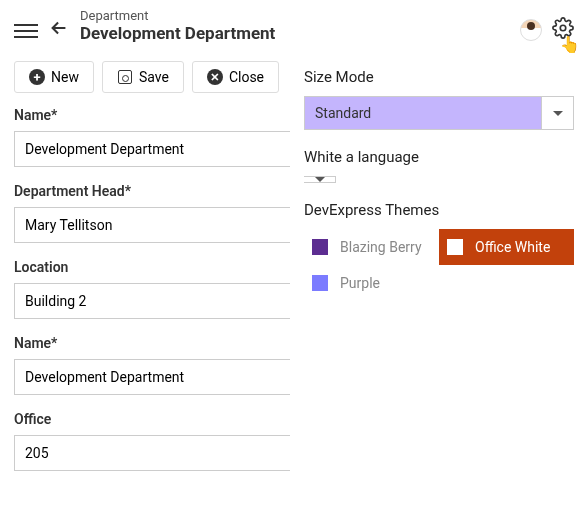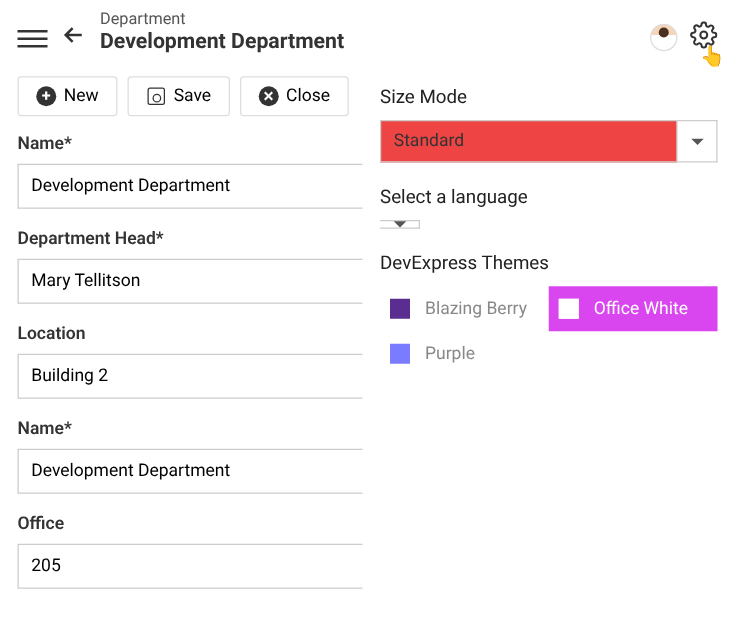--- a/index.html
+++ b/index.html
@@ -23,27 +23,27 @@
 .x-circle{width:16px;height:16px;border-radius:50%;background:#333;color:#fff;display:flex;align-items:center;justify-content:center;font-size:11px;font-weight:700;line-height:1}
 .disk{width:14px;height:14px;border:1.5px solid #333;border-radius:2px;position:relative}
 .disk:after{content:"";position:absolute;left:3px;top:4px;width:5px;height:5px;border:1.5px solid #333;border-radius:50%}
 .form{padding:4px 14px}
 .field{margin-bottom:16px}
 .field label{display:block;font-size:14px;font-weight:600;margin-bottom:8px;color:#333}
 .field input{width:100%;padding:9px 10px;border:1px solid #ccc;font-size:14px;background:#fff}
 .panel{position:absolute;top:54px;right:0;width:298px;height:454px;background:#fff;padding:14px}
 .panel-title{font-size:15px;font-weight:400;margin-bottom:10px;color:#222}
 .dropdown{display:flex;margin-bottom:18px}
-.dd-val{flex:1;background:#ef4444;border:1px solid #ccc;padding:8px 10px;font-size:14px}
+.dd-val{flex:1;background:#c4b5fd;border:1px solid #ccc;padding:8px 10px;font-size:14px}
 .dd-btn{width:32px;background:#fff;border:1px solid #ccc;border-left:none;display:flex;align-items:center;justify-content:center;cursor:pointer}
 .dd-btn:after{content:"";border-left:5px solid transparent;border-right:5px solid transparent;border-top:5px solid #555}
 .theme-grid{display:flex;flex-wrap:wrap}
 .theme{width:50%;display:flex;align-items:flex-end;gap:12px;padding:10px 8px;font-size:14px;cursor:pointer;color:#888}
 .theme .sw{width:16px;height:16px;flex-shrink:0}
-.theme.selected{background:#d946ef;color:#fff}
+.theme.selected{background:#c2410c;color:#fff}
 </style>
 </head>
 <body>
 
 <div class="header">
   <div class="hamburger">
       <span></span>
       <span></span>
       <span></span>
     </div>
@@ -111,21 +111,21 @@
     <input value="205" style="">
   </div>
 </div>
 
 <div class="panel">
   <div class="panel-title">Size Mode</div>
   <div class="dropdown">
     <div class="dd-val">Standard</div>
     <div class="dd-btn"></div>
   </div>
-  <div class="panel-title">Select a language</div>
+  <div class="panel-title">White a language</div>
   <div class="dropdown">
     <div class="dd-btn"></div>
   </div>
   <div class="panel-title">DevExpress Themes</div>
   <div class="theme-grid">
     <div class="theme">
         <span class="sw" style="background:#5c2d91"></span>
         <span>Blazing Berry</span>
       </div>
     <div class="theme selected">

